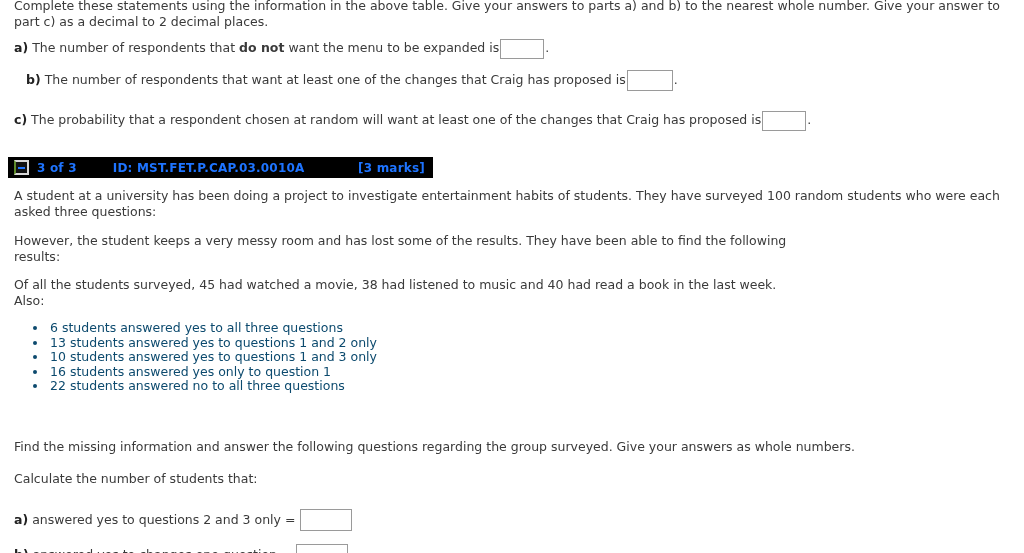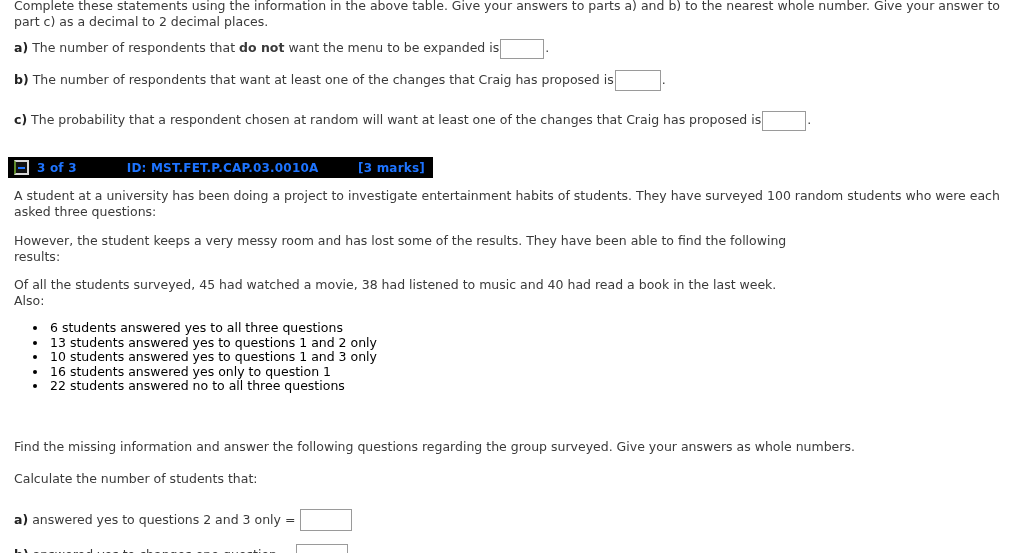--- a/index.html
+++ b/index.html
@@ -100,21 +100,21 @@
     margin-right: 8px;
     flex: 0 0 auto;
     cursor: pointer;
   }
   #collapse-toggle .minus {
     display: block;
     width: 7px;
     height: 2px;
     background: #1e74ff;
   }
-  #question-number { margin-right: 26px; }
+  #question-number { margin-right: 12px; }
   #question-id { margin-right: auto; padding-left: 24px; }
   #question-marks { margin-left: 12px; padding-right: 2px; }
 
   
   #question-body {
     position: absolute;
     left: 0;
     top: 188px;
     width: 808px;
   }
@@ -125,21 +125,21 @@
     margin: 8px 0 0 0;
     padding-left: 48px;
     line-height: 14px;
     color: #3a3a3a;
   }
   ol.q-list li { margin: 0 0 0.5px 0; padding-left: 2px; }
   ul.q-bullets {
     margin: 0;
     padding-left: 48px;
     line-height: 14px;
-    color: #000000;
+    color: #0c4a6e;
     list-style-type: disc;
   }
   ul.q-bullets li { margin: 0 0 0.5px 0; padding-left: 2px; }
 
   .spaced { margin-top: 13px; }
   .spaced-sm { margin-top: 12px; }
 
   
   #answers-block {
     position: absolute;
@@ -168,21 +168,21 @@
     <div class="answer-line" style="top:38px;">
       <span class="para" style="display:inline;">
         <span class="part-label">a)</span>
         <span>The number of respondents that</span>
         <b>do not</b>
         <span>want the menu to be expanded is</span><span class="ans-box md"></span><span class="period">.</span>
       </span>
     </div>
 
     <div class="answer-line" style="top:70px;">
-      <span class="para" style="display:inline;">
+      <span class="para" style="display:inline;margin-left:12px;">
         <span class="part-label">b)</span>
         <span>The number of respondents that want at least one of the changes that Craig has proposed is</span><span class="ans-box lg"></span><span class="period">.</span>
       </span>
     </div>
 
     <div class="answer-line" style="top:110px;">
       <span class="para" style="display:inline;">
         <span class="part-label">c)</span>
         <span>The probability that a respondent chosen at random will want at least one of the changes that Craig has proposed is</span><span class="ans-box md"></span><span class="period">.</span>
       </span>

